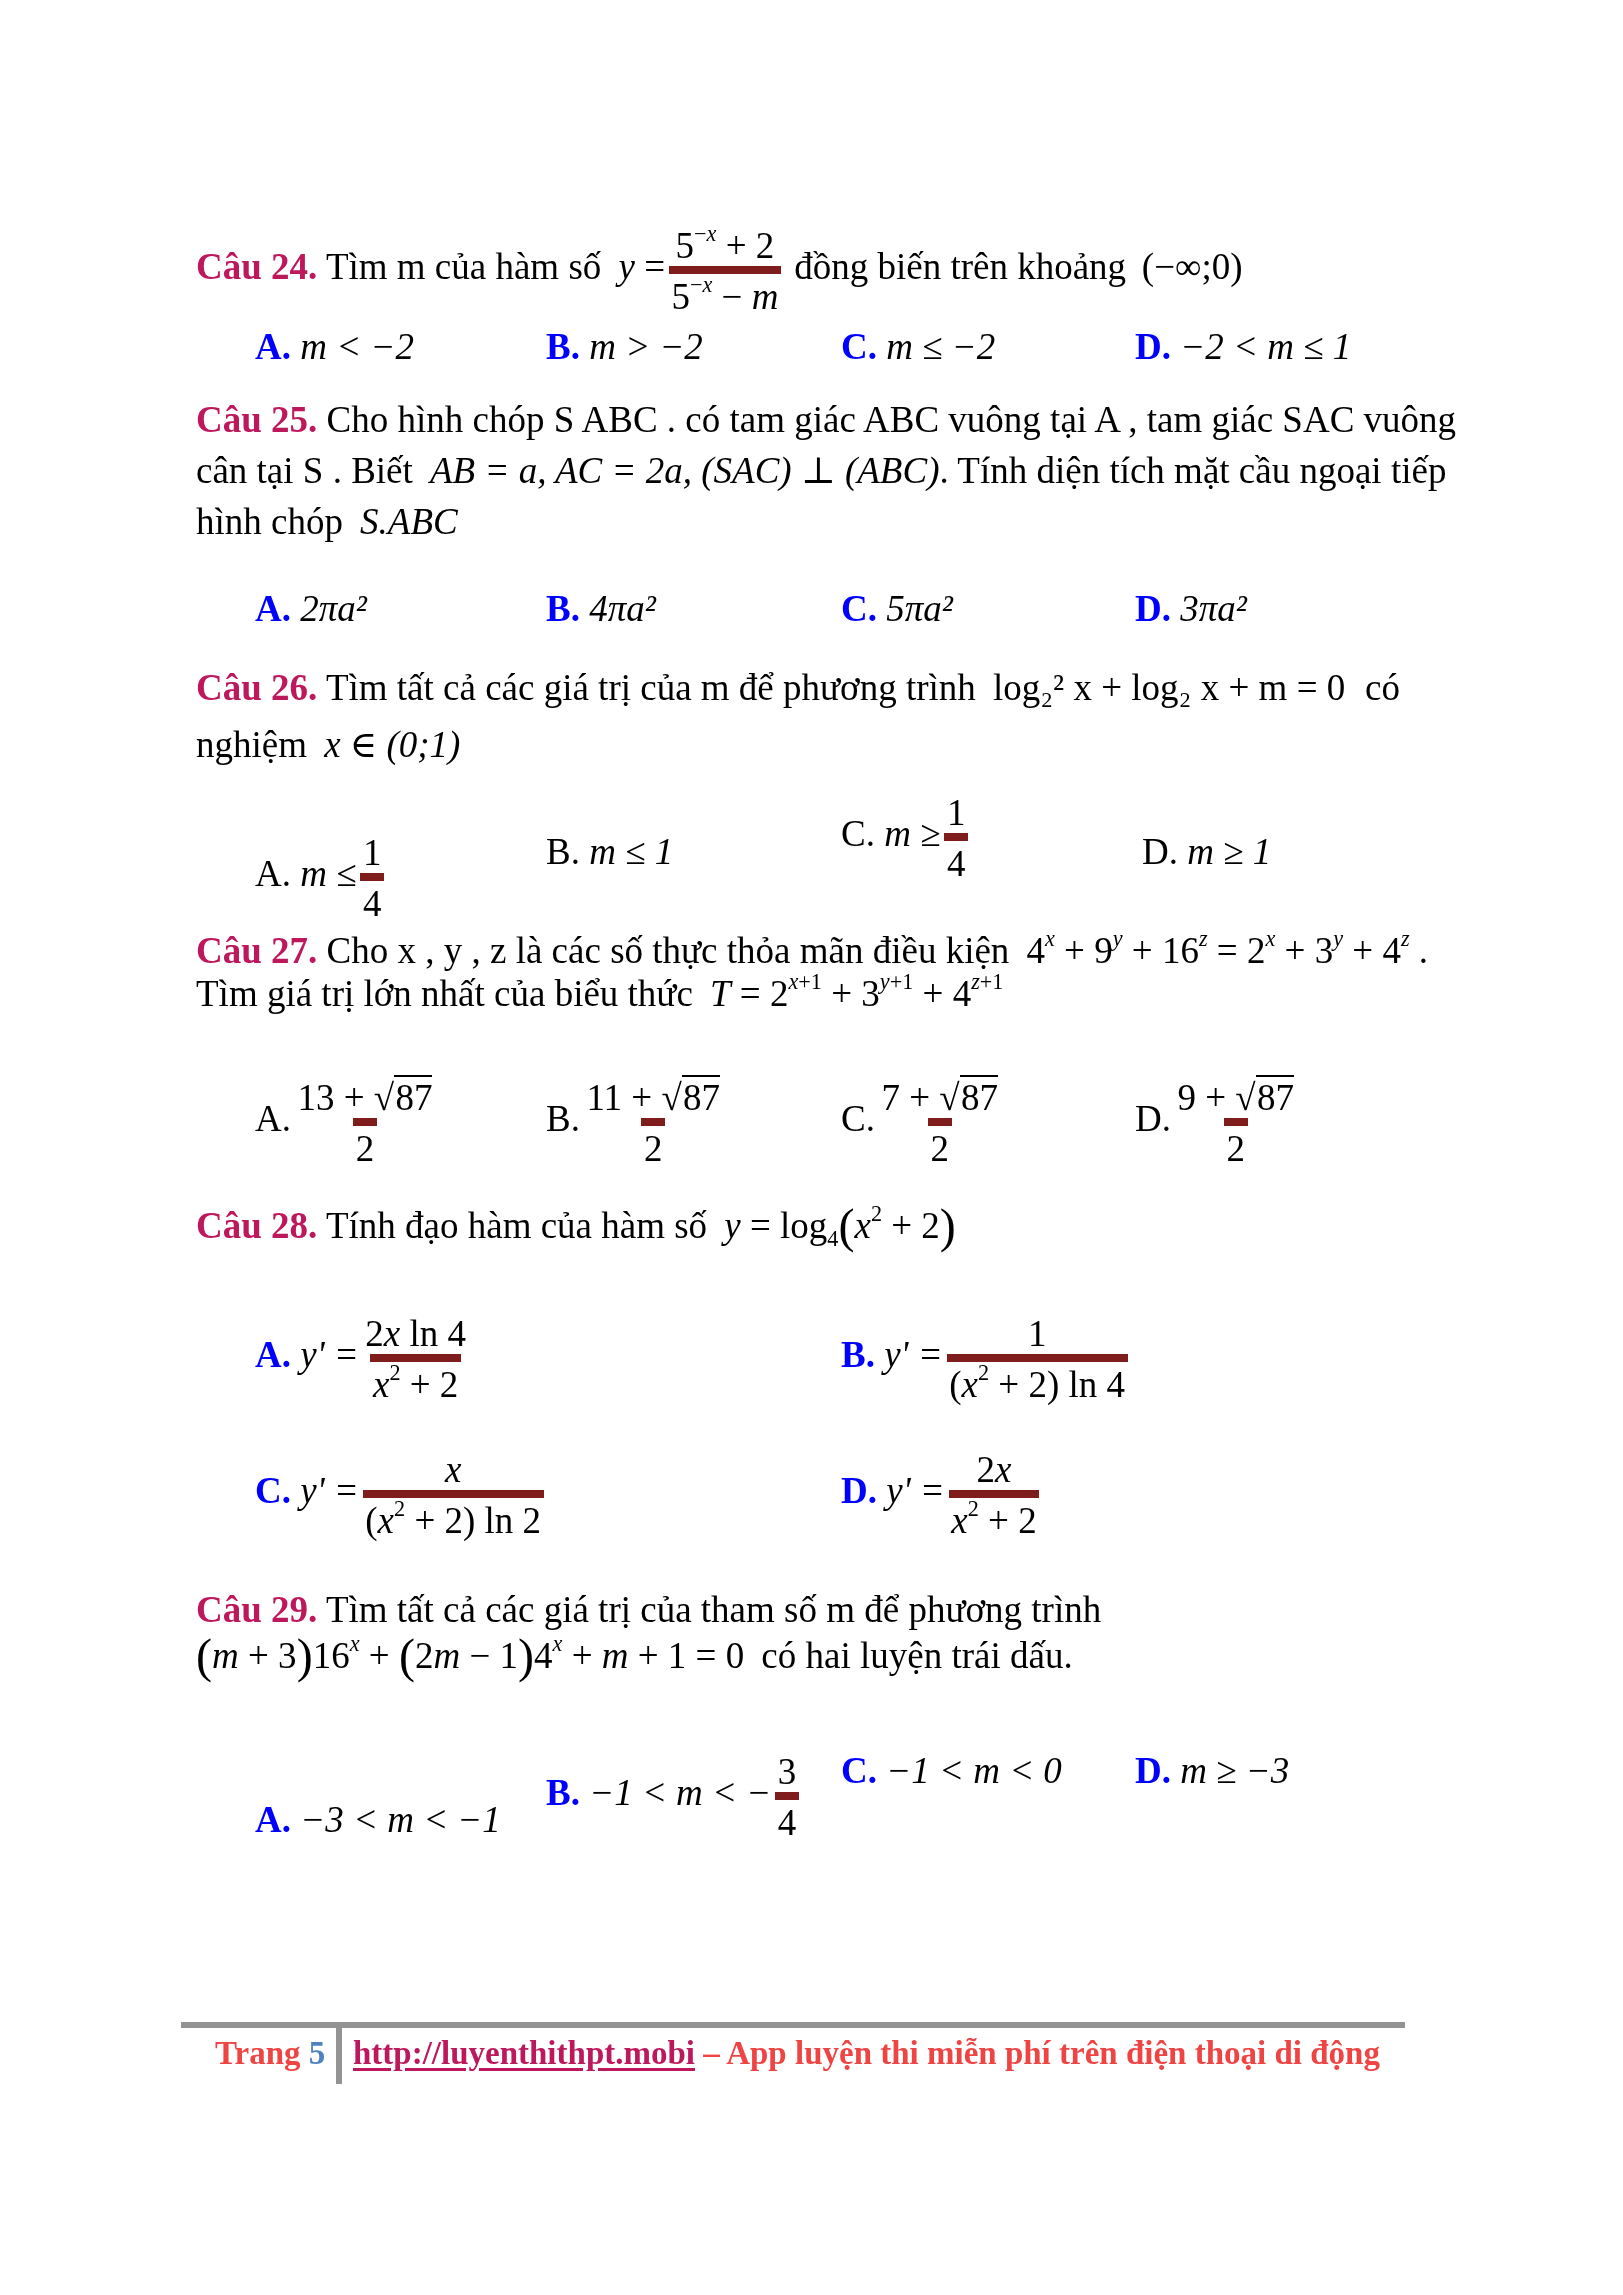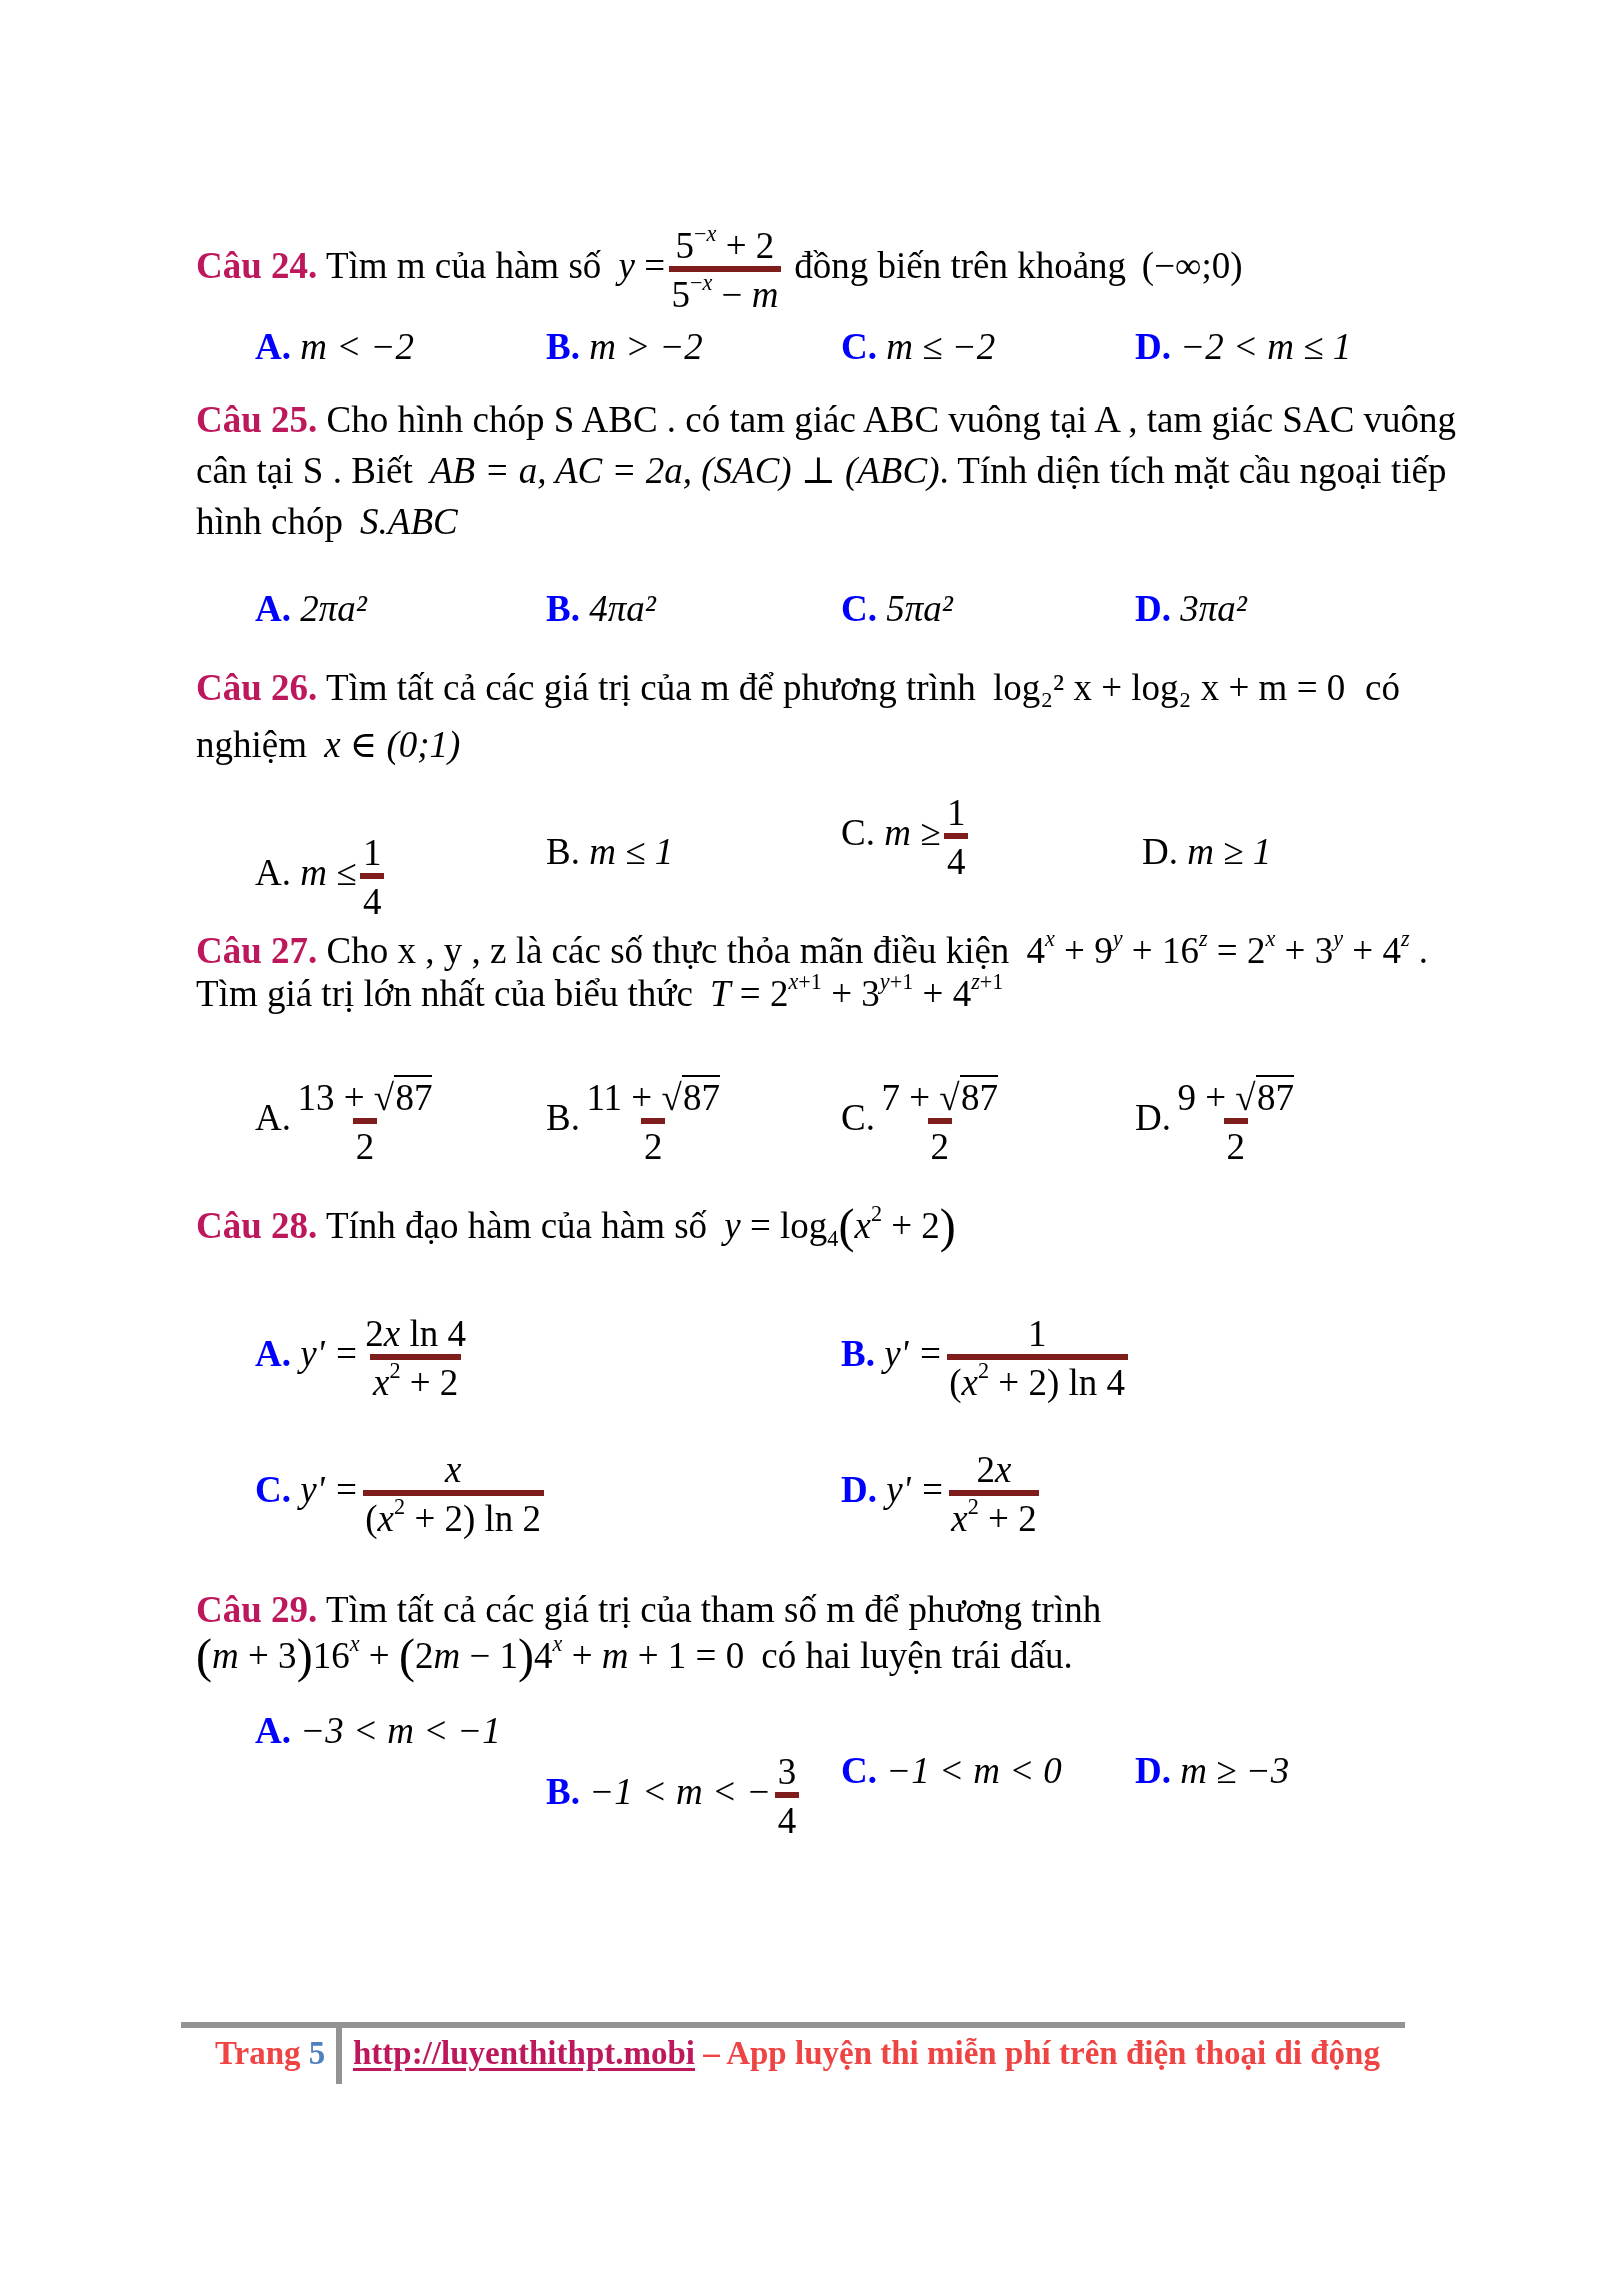--- a/index.html
+++ b/index.html
@@ -7,21 +7,21 @@
          font-family: "Liberation Serif", "DejaVu Serif", serif; color: #000; }
   .ln { position: absolute; font-size: 37px; line-height: 37px; white-space: nowrap; }
   .qlabel { color: #be185d; font-weight: bold; }
   .opt { font-weight: bold; color: #0000FF; }
   .opt.plain { font-weight: normal; color: #000; }
   i, .m { font-style: italic; }
   sup { font-size: 0.6em; vertical-align: 0.75em; line-height: 0; }
   sub { font-size: 0.6em; vertical-align: -0.35em; line-height: 0; }
   .frac { display: inline-flex; flex-direction: column; align-items: center; vertical-align: middle; margin: 0 3.9px; }
   .frac > .num { padding: 0 2.6px 1.3px 2.6px; line-height: 39px; }
-  .frac > .den { padding: 2.6px 2.6px 0 2.6px; line-height: 39px; border-top: 6px solid #7f1d1d; }
+  .frac > .den { padding: 2.6px 2.6px 0 2.6px; line-height: 39px; border-top: 8px solid #7f1d1d; }
   .bigp { font-size: 1.3em; line-height: 0; vertical-align: -0.08em; }
   .sqrt { border-top: 2px solid #000; padding-left: 1.3px; }
   .footer-bar { position: absolute; left: 181px; top: 2022px; width: 1224px; height: 5.9px; background: #939393; }
   .footer-div { position: absolute; left: 336px; top: 2028px; width: 5.9px; height: 56px; background: #939393; }
   .footer-text { position: absolute; top: 2037px; font-size: 33px; font-weight: bold; line-height: 33px; white-space: nowrap; }
   .f-red { color: #ef4444; }
   .f-num { color: #4F81BD; }
   .f-link { color: #be185d; text-decoration: underline; text-decoration-thickness: 3.3px; text-underline-offset: 3.9px; }
 </style>
 </head>
@@ -129,21 +129,21 @@
     </span></div>
 
 <div class="ln" style="left:196px; top:1591px;">
   <span class="qlabel">Câu 29.</span>
   <span>Tìm tất cả các giá trị của tham số m để phương trình</span>
 </div>
 <div class="ln" style="left:196px; top:1637px;">
   <span><span class="bigp">(</span><i>m</i> + 3<span class="bigp">)</span>16<sup><i>x</i></sup> + <span class="bigp">(</span>2<i>m</i> − 1<span class="bigp">)</span>4<sup><i>x</i></sup> + <i>m</i> + 1 = 0</span>
   <span style="margin-left:7.9px;">có hai luyện trái dấu.</span>
 </div>
-<div class="ln" style="left:255px; top:1712px;"><span class="opt">A.</span> <i>−3 &lt; m &lt; −1</i></div>
+<div class="ln" style="left:255px; top:1801px;"><span class="opt">A.</span> <i>−3 &lt; m &lt; −1</i></div>
 <div class="ln" style="left:546px; top:1752px;"><span class="opt">B.</span> <i>−1 &lt; m &lt; −</i><span class="frac">
       <span class="num">3</span>
       <span class="den">4</span>
     </span></div>
 <div class="ln" style="left:841px; top:1752px;"><span class="opt">C.</span> <i>−1 &lt; m &lt; 0</i></div>
 <div class="ln" style="left:1135px; top:1752px;"><span class="opt">D.</span> <i>m ≥ −3</i></div>
 
 <div class="footer-bar"></div>
 <div class="footer-div"></div>
 <div class="footer-text" style="left:215px;">

